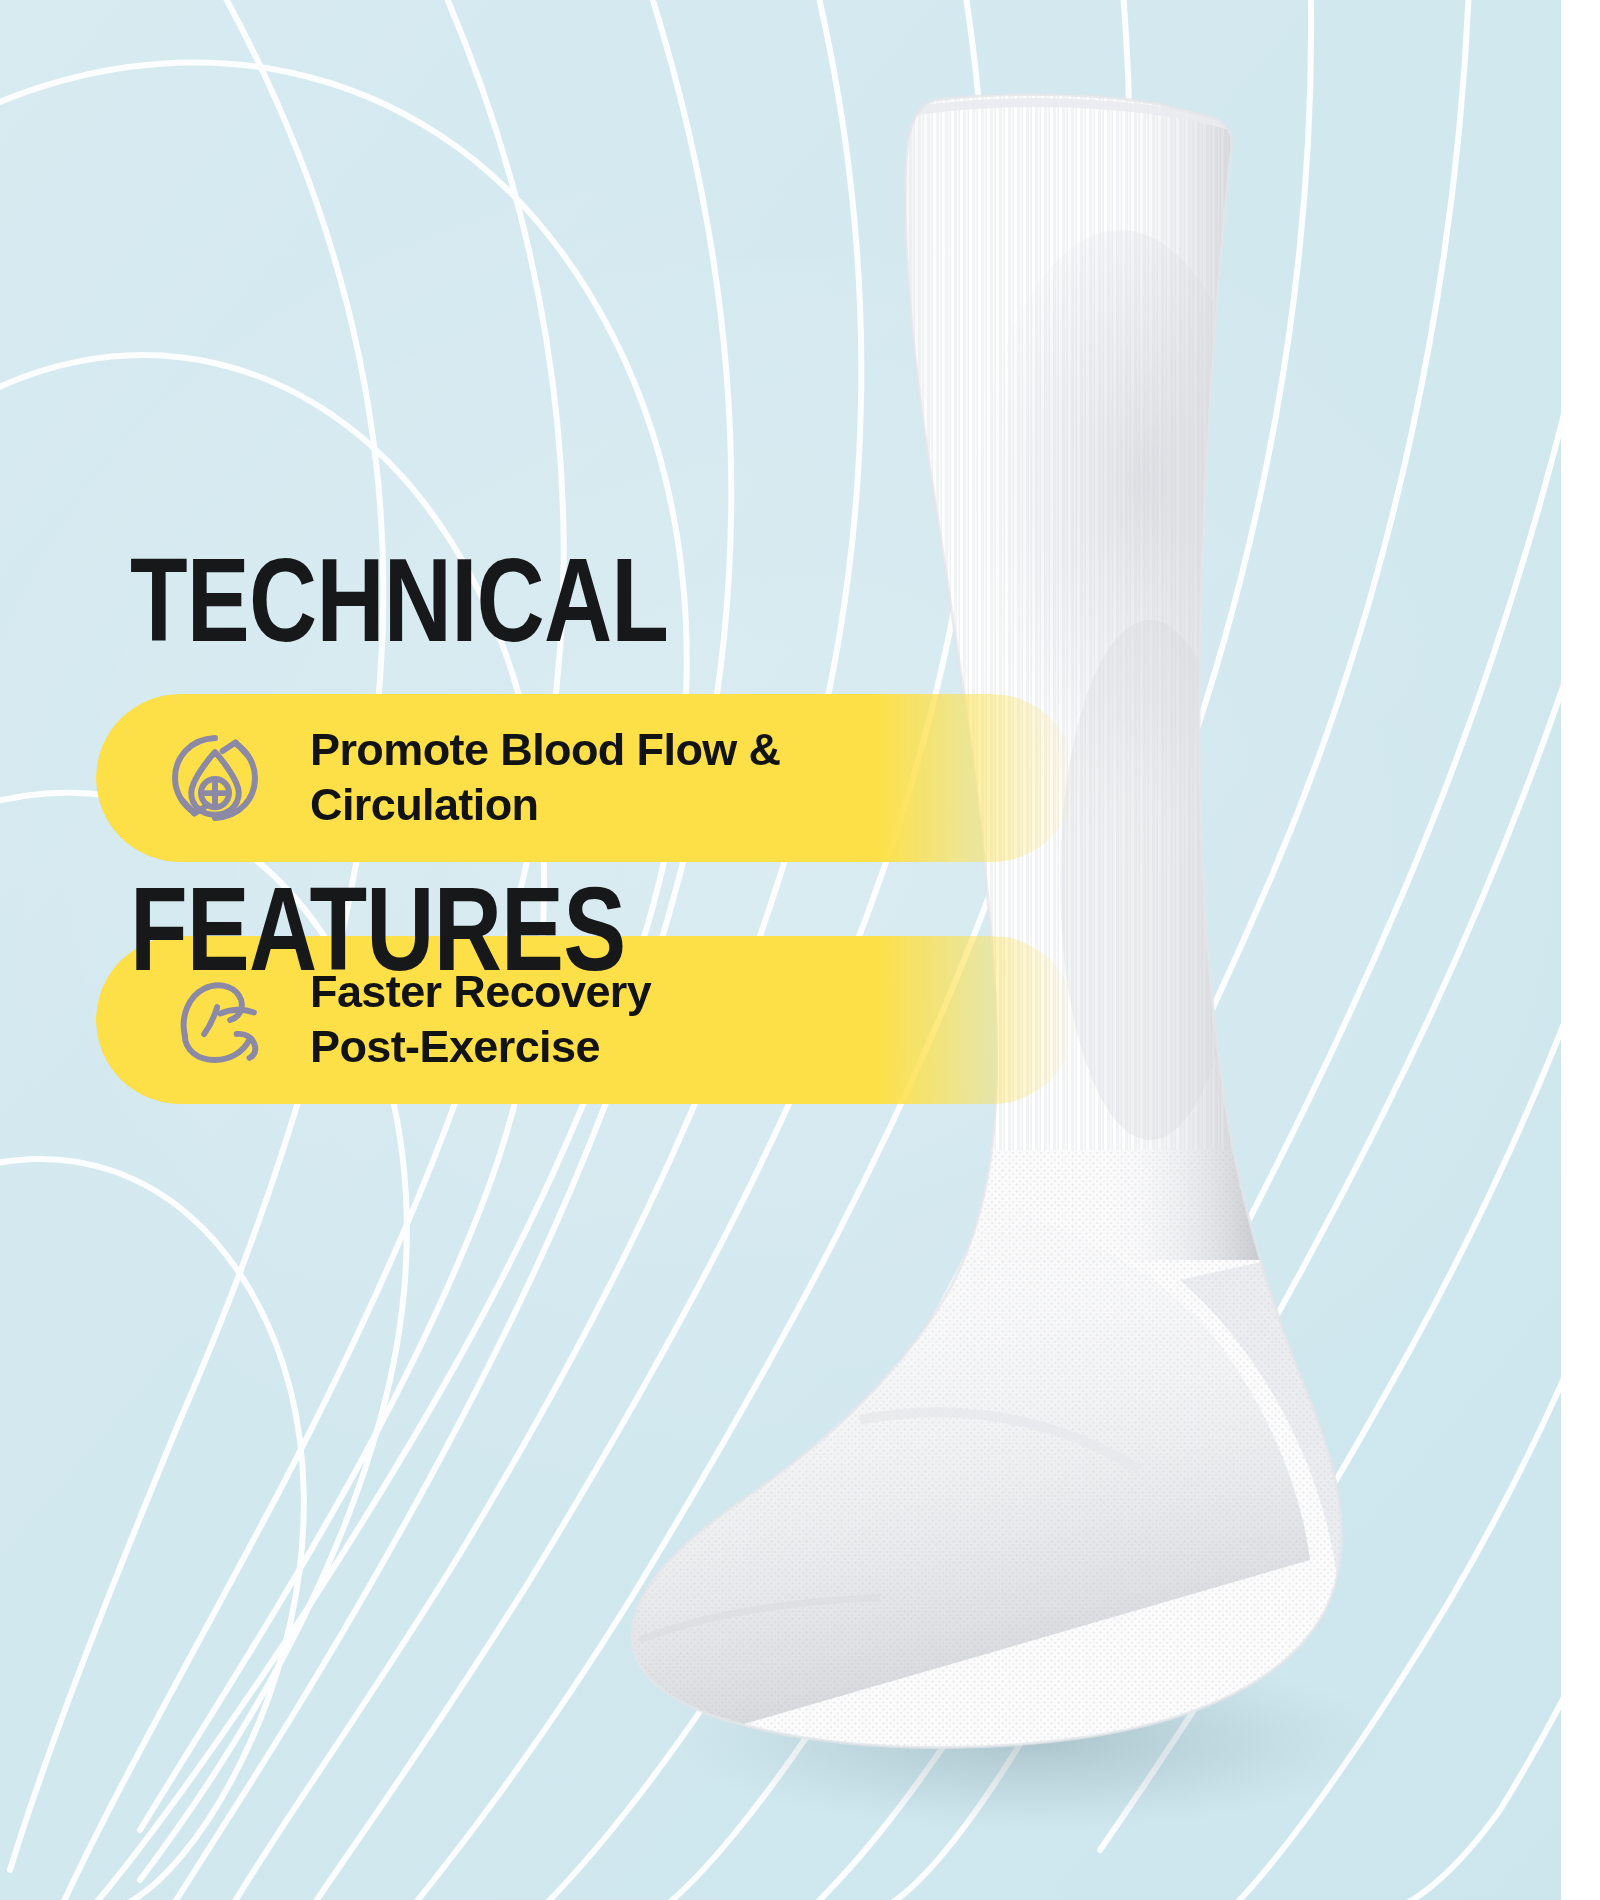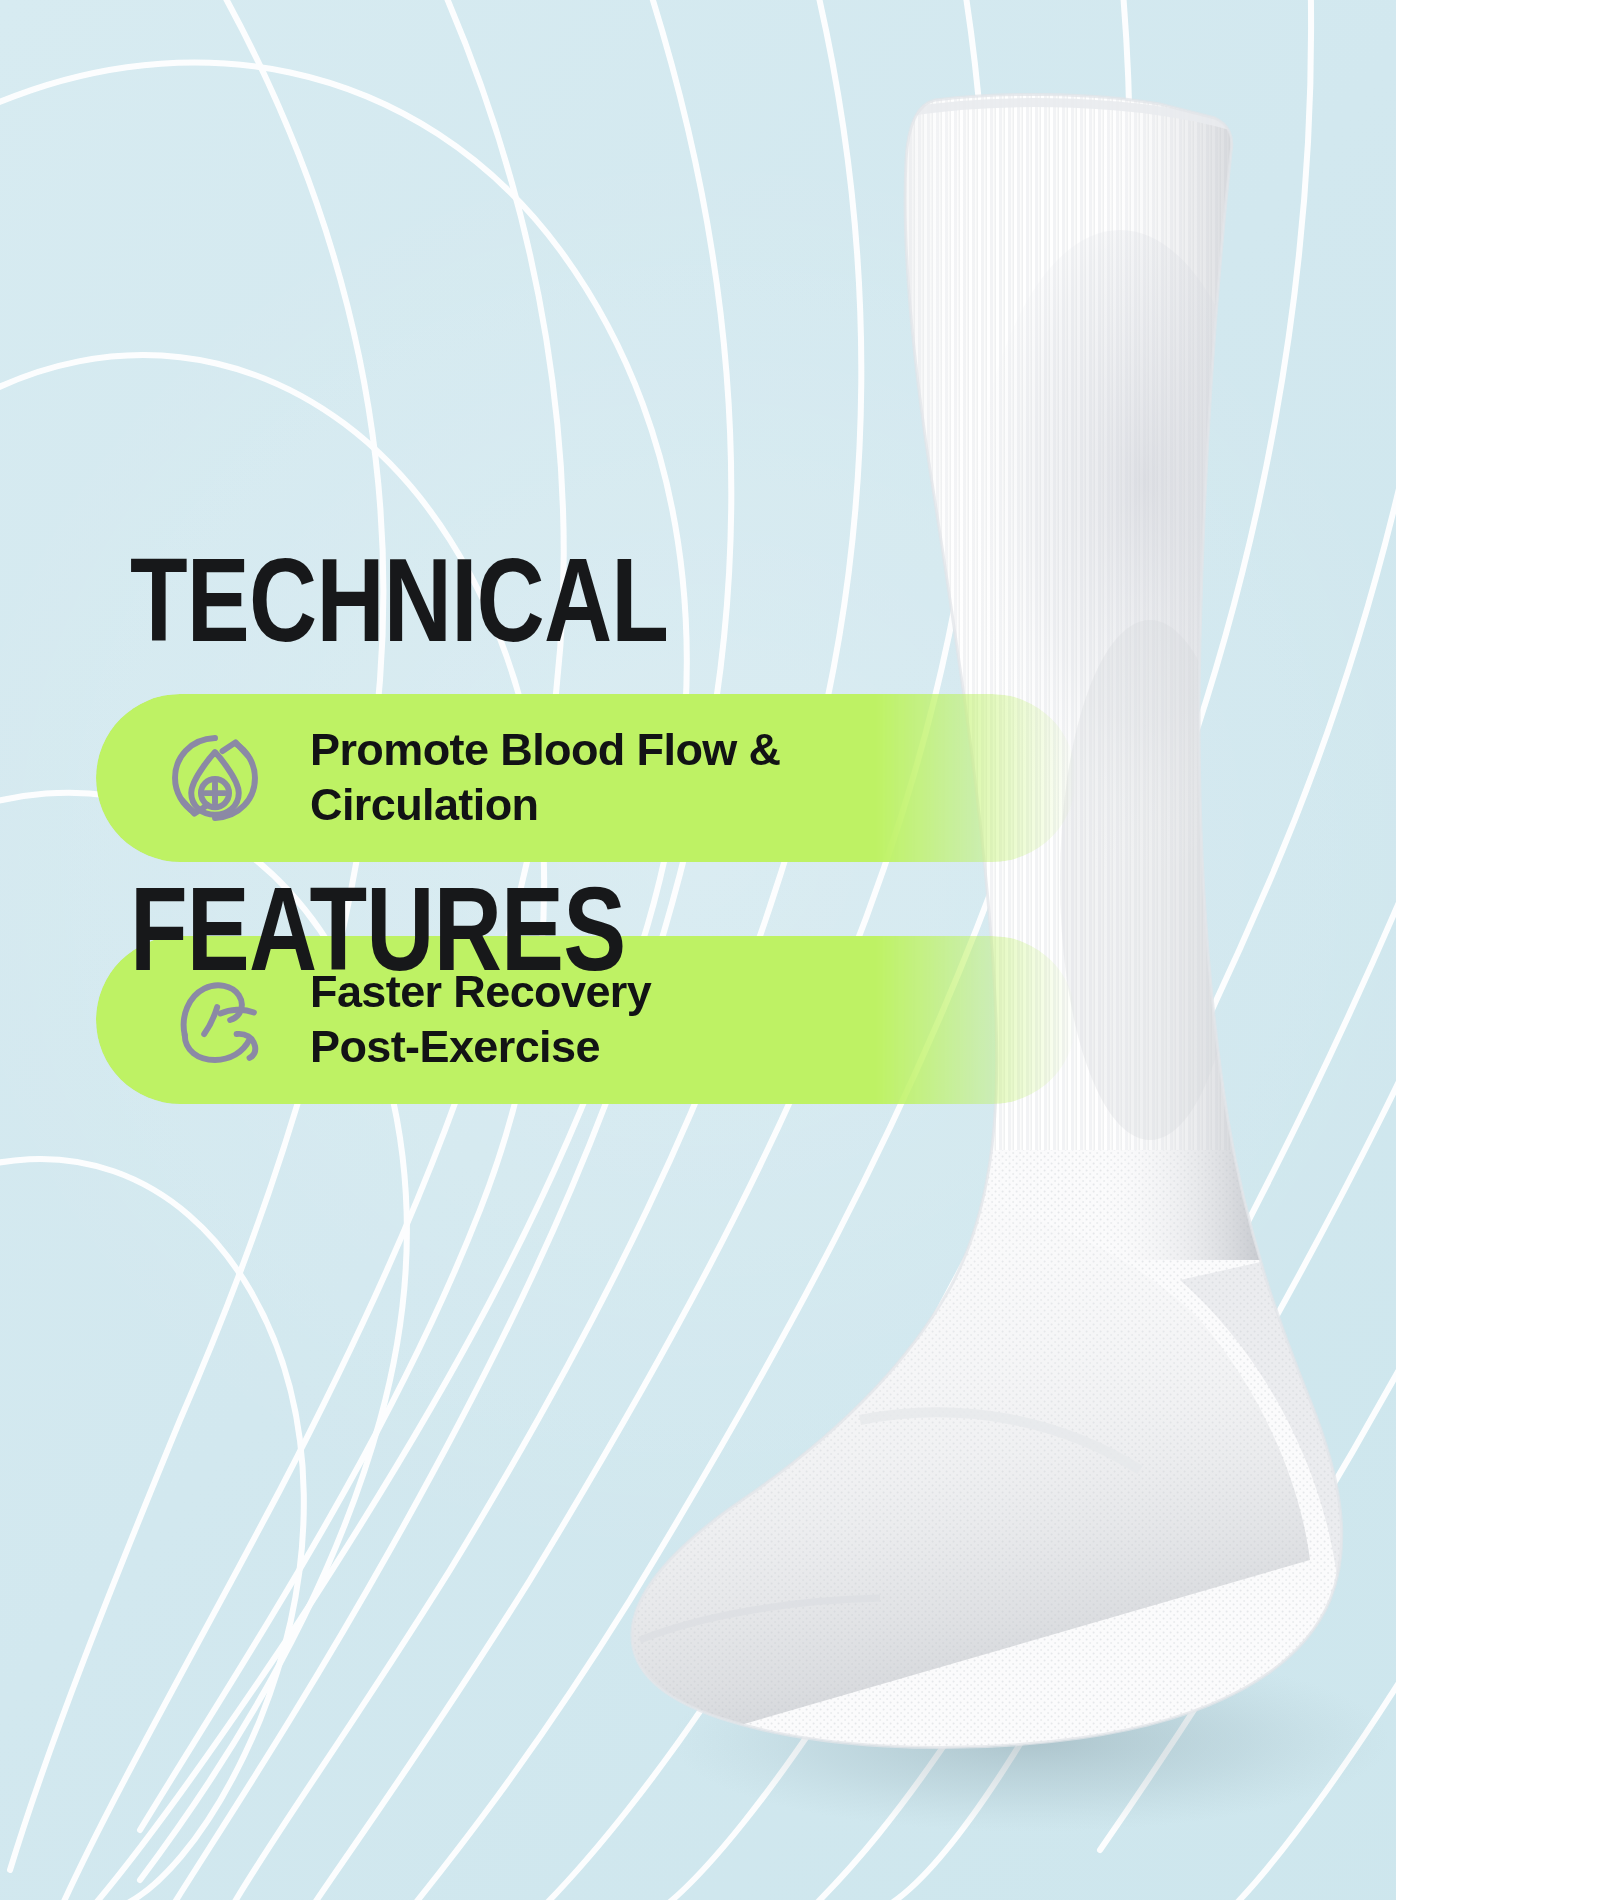--- a/index.html
+++ b/index.html
@@ -2,21 +2,21 @@
 <html><head>
 <meta charset="utf-8">
 <style>
   html, body {
     margin: 0;
     padding: 0;
     background: #ffffff;
   }
   .poster {
     position: relative;
-    width: 1396px;
+    width: 1561px;
     height: 1900px;
     overflow: hidden;
     background: #d3e9f0;
     font-family: "Liberation Sans", sans-serif;
   }
 
   
   .bg-lines {
     position: absolute;
     inset: 0;
@@ -69,21 +69,21 @@
     top: 694px;
     width: 1100px;
     z-index: 5;
   }
   .card {
     position: relative;
     margin-left: 96px;
     width: 980px;
     min-height: 168px;
     border-radius: 86px;
-    background: #bef264;
+    background: #fde047;
     display: flex;
     align-items: center;
     box-shadow: 0 6px 22px rgba(60,90,105,0.13);
     -webkit-mask-image: linear-gradient(to right, #000 0px, #000 780px, rgba(0,0,0,0.0) 980px);
     mask-image: linear-gradient(to right, #000 0px, #000 780px, rgba(0,0,0,0.0) 980px);
     justify-content: flex-end;
   }
   .card + .card { margin-top: 74px; }
 
   .card-icon {

